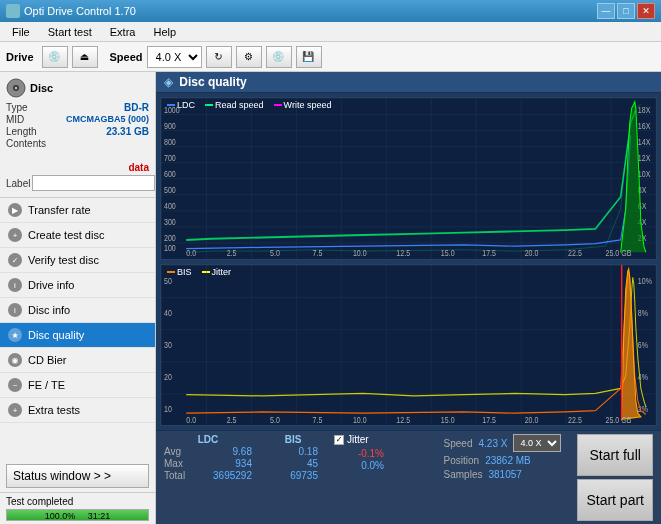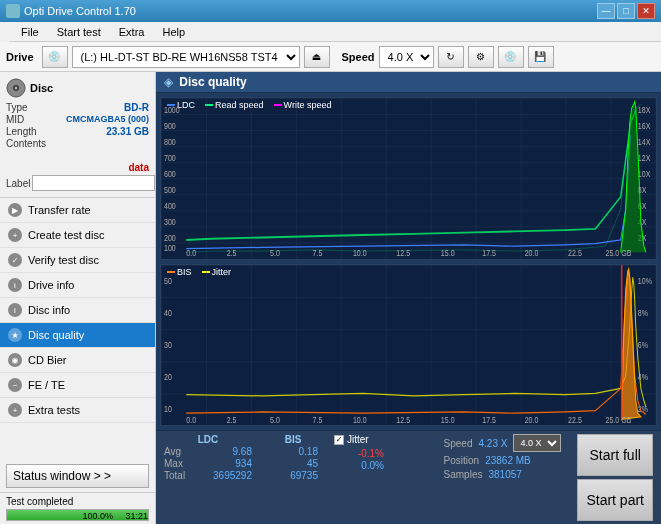--- a/index.html
+++ b/index.html
@@ -27,21 +27,20 @@
 
     
     .menu-bar {
       background: #f0f0f0;
       border-bottom: 1px solid #ccc;
       height: 20px;
       display: flex;
       align-items: center;
       padding: 0 4px;
       gap: 2px;
-      margin-left: 9px;
     }
     .menu-item {
       padding: 2px 8px;
       cursor: pointer;
       font-size: 11px;
     }
 
     
     .drive-toolbar {
       background: #f5f5f5;
@@ -135,21 +134,21 @@
       border-top: 1px solid #ccc;
       font-size: 10px;
     }
     .progress-bar {
       height: 12px; background: #e0e0e0; border: 1px solid #aaa; margin-top: 2px; position: relative;
     }
     .progress-fill {
       height: 100%; background: linear-gradient(to bottom, #60cc60, #30aa30);
     }
     .progress-text {
-      position: absolute; top: 0; left: 0; right: 0; text-align: right; font-size: 9px; line-height: 12px; color: #000;
+      position: absolute; top: 0; left: 0; right: 0; text-align: center; font-size: 9px; line-height: 12px; color: #000;
     }
 
     
     .content-area {
       flex: 1;
       background: #1e3a5f;
       display: flex;
       flex-direction: column;
       overflow: hidden;
     }
@@ -234,23 +233,20 @@
 <div class="menu-bar">
   <span class="menu-item">File</span>
   <span class="menu-item">Start test</span>
   <span class="menu-item">Extra</span>
   <span class="menu-item">Help</span>
 </div>
 
 <div class="drive-toolbar">
   <span class="drive-label">Drive</span>
   <div class="toolbar-btn">💿</div>
-  <select class="drive-select">
-    <option>(L:)  HL-DT-ST BD-RE  WH16NS58 TST4</option>
-  </select>
   <div class="toolbar-btn">⏏</div>
   <span class="speed-label">Speed</span>
   <select class="speed-select">
     <option>4.0 X</option>
   </select>
   <div class="toolbar-btn">↻</div>
   <div class="toolbar-btn">⚙</div>
   <div class="toolbar-btn">💿</div>
   <div class="toolbar-btn">💾</div>
 </div>

